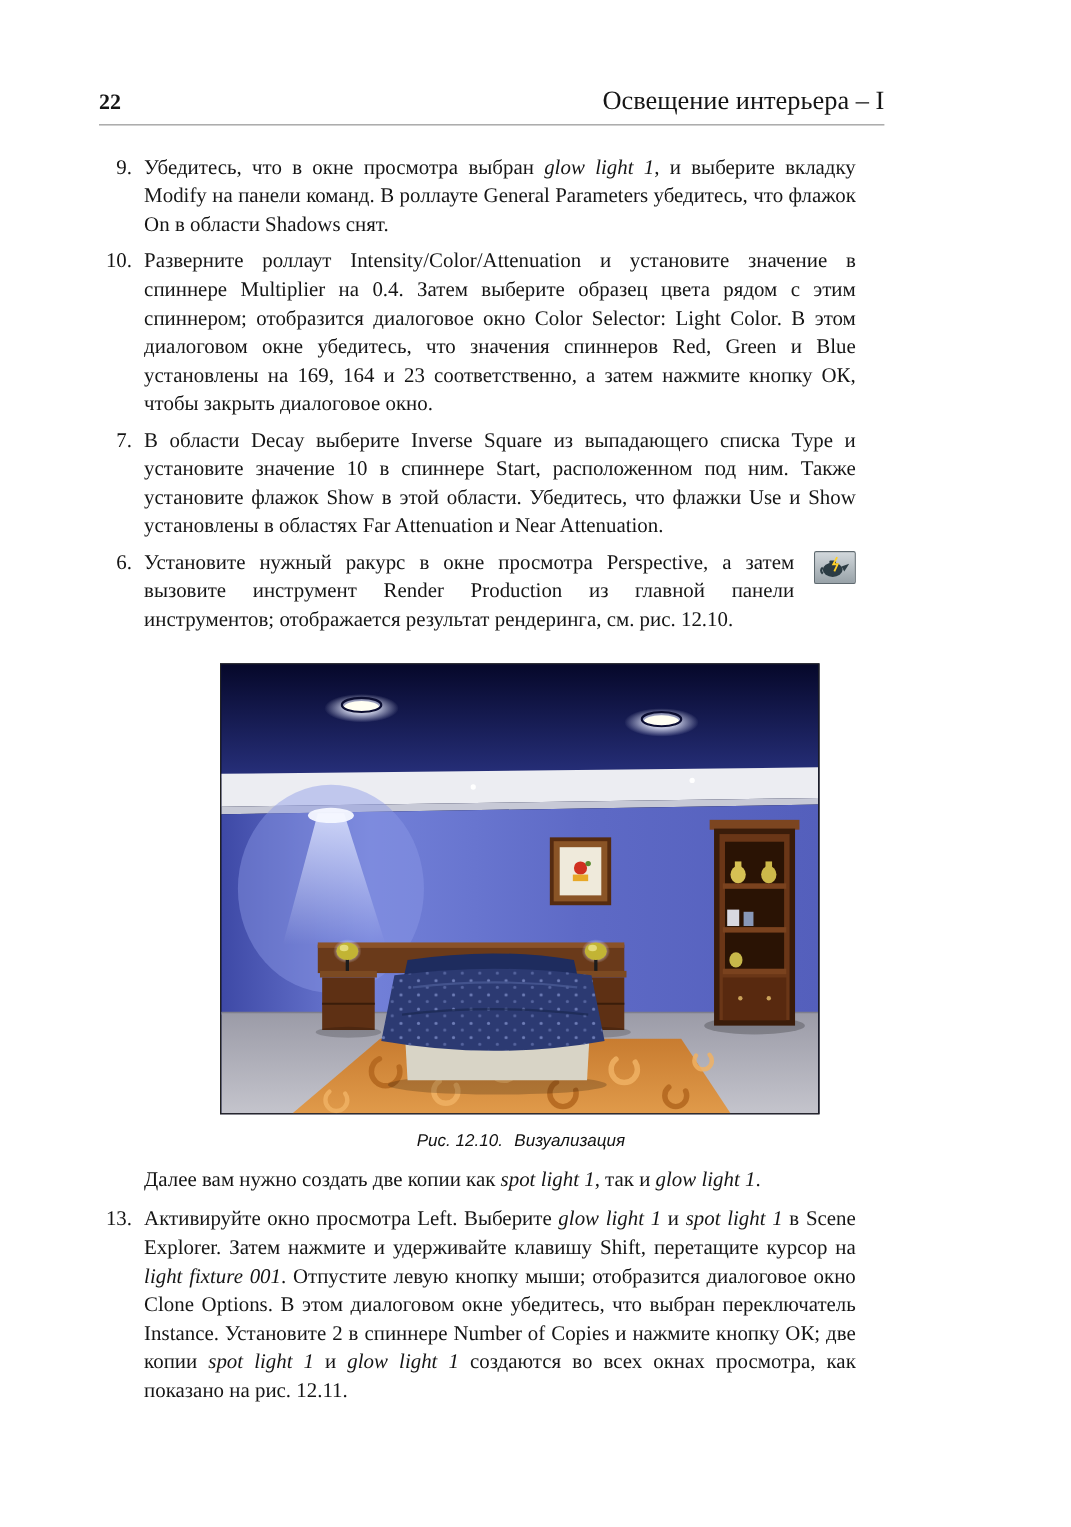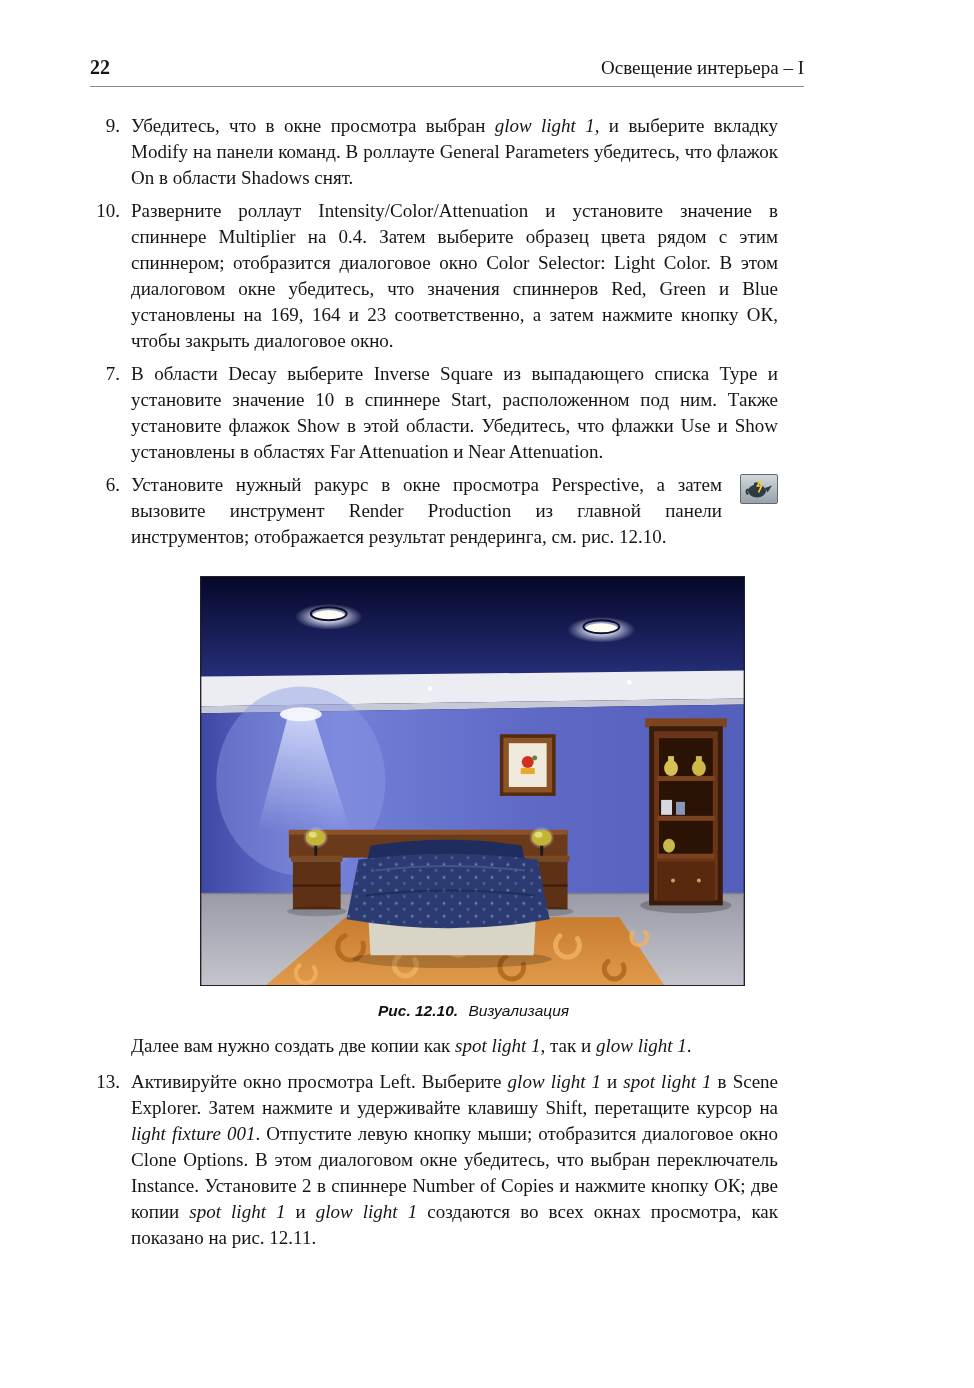--- a/index.html
+++ b/index.html
@@ -2,38 +2,38 @@
 <html lang="ru"><head>
 <meta charset="utf-8">
 <style>
   * { box-sizing: border-box; margin: 0; padding: 0; }
   html, body { background: #ffffff; }
   body {
     width: 974px; height: 1388px; overflow: hidden;
     font-family: "Liberation Serif", serif;
     color: #151515;
   }
-  .page { width: 894px; height: 1388px; padding: 56px 90px 0 90px; position: relative; }
+  .page { width: 894px; height: 1388px; padding: 79px 90px 0 90px; position: relative; }
 
   .page-header { display: flex; justify-content: space-between; align-items: baseline; }
   .page-num { font-weight: bold; font-size: 20px; }
-  .page-title { font-size: 19px; }
+  .page-title { font-size: 24px; }
   .rule { border-top: 1.5px solid #8a8a8a; margin-top: 7px; margin-bottom: 26px; }
 
   .content { padding-right: 26px; }
 
   .step {
     display: grid; grid-template-columns: 30px 1fr; column-gap: 11px;
     font-size: 19px; line-height: 26px; margin-bottom: 7px;
     text-align: justify; hyphens: auto;
   }
   .step-num { text-align: right; }
   .b { font-weight: normal; }
   .i { font-style: italic; }
-  .bi { font-weight: bold; font-style: italic; }
+  .bi { font-weight: normal; font-style: italic; }
 
   .render-icon {
     float: right; width: 38px; height: 30px; margin: 2px 0 6px 18px;
     background: linear-gradient(#d2d8dc, #98a2a8);
     border: 1px solid #5f6a70; border-radius: 2px;
     display: flex; align-items: center; justify-content: center;
   }
 
   .figure { margin: 26px 0 0 110px; width: 547px; }
   .render-img { display: block; border: 1px solid #222; background: #0c1034; }

